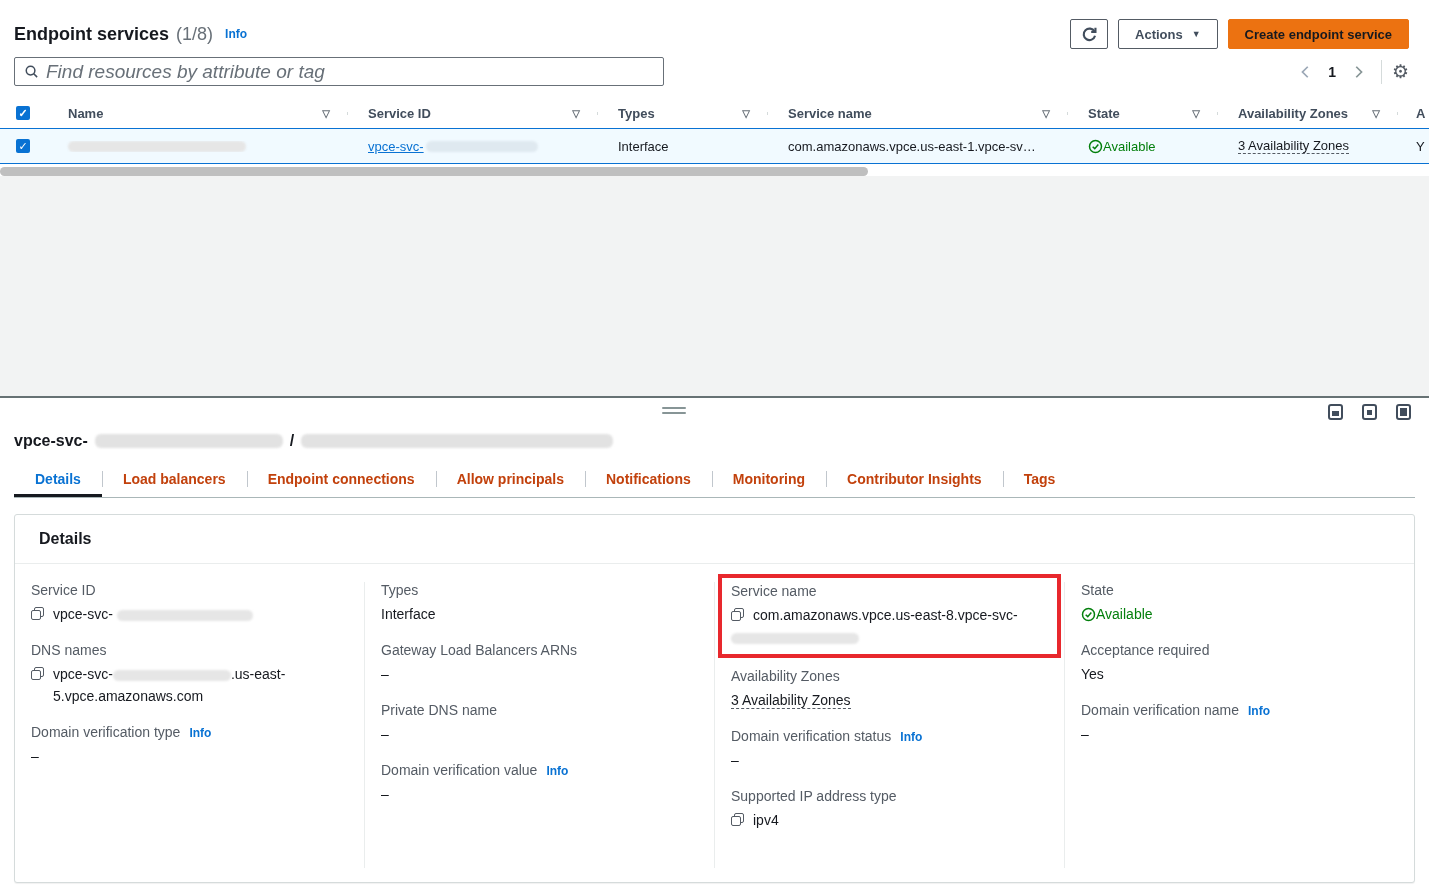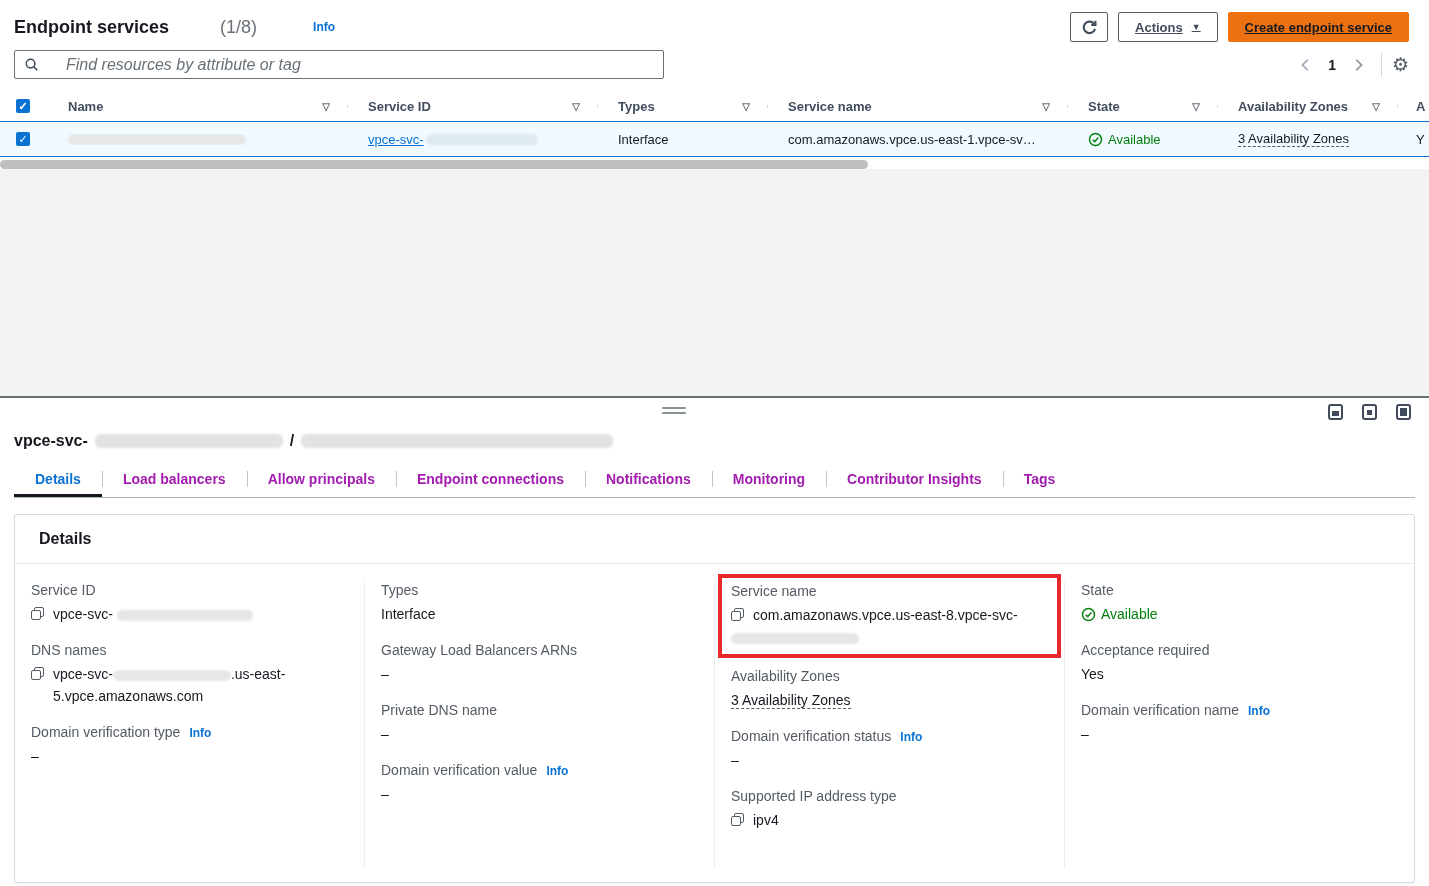--- a/index.html
+++ b/index.html
@@ -2,37 +2,37 @@
 <html><head>
 <meta charset="utf-8">
 <style>
   * { box-sizing: border-box; margin: 0; padding: 0; }
   html,body { width:1429px; height:886px; }
   body { font-family: "Liberation Sans", sans-serif; background:#ffffff; color:#16191f; overflow:hidden; }
   .screen { width:1429px; height:886px; display:flex; flex-direction:column; }
 
   
   .top-section { background:#fff; }
-  .header-row { display:flex; align-items:center; padding:12px 20px 4px 14px;gap:44px; }
+  .header-row { display:flex; align-items:center; padding:19px 20px 4px 14px; }
   .page-title { font-size:18px; font-weight:700; color:#16191f; }
   .res-count { font-size:18px; color:#687078; font-weight:400; margin-left:7px; }
   .info-link { color:#0972d3; font-weight:700; font-size:12px; margin-left:12px; text-decoration:none; cursor:pointer; }
   .header-actions { margin-left:auto; display:flex; gap:10px; align-items:center; }
   .btn { border:1px solid #545b64; border-radius:2px; background:#fff; color:#414d5c; font-weight:700;
          font-size:13px; height:30px; padding:0 16px; display:flex; align-items:center; gap:9px; cursor:pointer;
-         font-family:"Liberation Sans",sans-serif;text-decoration:underline; }
+         font-family:"Liberation Sans",sans-serif; }
   .btn-icon { width:38px; justify-content:center; padding:0; }
   .btn-primary { background:#ec7211; border-color:#ec7211; color:#16191f; }
   .caret-down { font-size:9px; color:#414d5c; }
 
   .toolbar-row { display:flex; align-items:center; padding:4px 20px 12px 14px; }
   .search-box { width:650px; height:29px; border:1px solid #687078; border-radius:2px; background:#fff;
                 display:flex; align-items:center; padding:0 9px; gap:7px; }
-  .search-box input { border:none; outline:none; flex:1; font-size:16px; background:transparent;
-                      font-family:"Liberation Sans",sans-serif; color:#4c1d95;margin-left:20px; }
+  .search-box input { border:none; outline:none; flex:1; font-size:19px; background:transparent;
+                      font-family:"Liberation Sans",sans-serif; color:#4c1d95; }
   .search-box input::placeholder { color:#687078; font-style:italic; }
   .pagination { margin-left:auto; display:flex; align-items:center; }
   .pg-btn { background:none; border:none; cursor:pointer; display:flex; align-items:center; padding:2px 6px; }
   .page-num { font-weight:700; font-size:14px; color:#16191f; padding:0 9px; }
   .pg-divider { width:1px; height:24px; background:#d5dbdb; margin:0 10px; }
   .gear { font-size:19px; color:#545b64; background:none; border:none; cursor:pointer; line-height:1; }
 
   
   .tbl-header { display:flex; align-items:center; height:30px; font-size:13px; font-weight:700; color:#414d5c; }
   .tbl-row { display:flex; align-items:center; height:36px; background:#f1faff;
@@ -41,21 +41,21 @@
   .c-check { width:48px; padding:0 0 0 16px; }
   .c-name { width:300px; } .c-sid { width:250px; } .c-types { width:170px; }
   .c-sname { width:300px; } .c-state { width:150px; } .c-az { width:180px; } .c-acc { flex:1; padding-left:18px; }
   .th { position:relative; }
   .th .col-divider { position:absolute; right:0; top:6px; bottom:6px; width:1px; background:#d5dbdb; }
   .filter-icon { margin-left:auto; color:#687078; font-size:10px; cursor:pointer; padding-right:6px; }
   .checkbox { width:14px; height:14px; background:#0972d3; border-radius:2px; color:#fff; font-size:11px;
               line-height:14px; text-align:center; cursor:pointer; }
   .link { color:#0972d3; text-decoration:underline; cursor:pointer; display:flex; align-items:center; gap:2px;}
   .az-link { border-bottom:1px dashed #545b64; color:#16191f; cursor:pointer; text-decoration:none; }
-  .state-ok { color:#037f0c; display:flex; align-items:center; gap:5px; }
+  .state-ok { color:#037f0c; display:flex; align-items:center; }
   .hscroll { height:9px; margin-top:3px; background:#fff; }
   .hscroll .thumb { width:868px; height:9px; border-radius:5px; background:#bfbfbf; cursor:pointer; }
 
   .redact { display:inline-block; height:11px; border-radius:6px; background:#e6e6e6; filter:blur(1.2px);
             vertical-align:middle; }
   .redact.tall { height:14px; background:#e2e2e2; }
 
   
   .spacer { flex:1; background:#f2f3f3; }
 
@@ -68,21 +68,21 @@
   .p-icon { width:15px; height:16px; border:2px solid #414d5c; border-radius:3px; position:relative;
             background:#fff; cursor:pointer; padding:0; }
   .p-icon span { position:absolute; background:#414d5c; }
   .p-icon.small span { left:2px; right:2px; bottom:2px; height:5px; }
   .p-icon.medium span { left:3px; right:3px; top:4px; bottom:3px; }
   .p-icon.large span { left:2px; right:2px; top:2px; bottom:2px; }
 
   .panel-title { font-size:16px; font-weight:700; margin:6px 0 12px 0; display:flex; align-items:center; gap:7px; }
 
   .tabs { display:flex; border-bottom:1px solid #aab7b8; }
-  .tab { font-size:14px; font-weight:700; color:#a21caf; padding:9px 21px 10px 21px; position:relative; cursor:pointer; }
+  .tab { font-size:14px; font-weight:700; color:#c2410c; padding:9px 21px 10px 21px; position:relative; cursor:pointer; }
   .tab + .tab::before { content:""; position:absolute; left:0; top:9px; bottom:10px; width:1px; background:#c1c7cd; }
   .tab.active { color:#0972d3; box-shadow: inset 0 -3px 0 #16191f; }
 
   .card { border:1px solid #d5dbdb; border-radius:3px; background:#fff; margin-top:16px;
           box-shadow:0 1px 1px rgba(0,0,0,0.06); }
   .card-header { font-size:16px; font-weight:700; padding:15px 24px; border-bottom:1px solid #eaeded; }
   .card-body { display:flex; padding:18px 0 14px 0; }
   .dcol { flex:1; padding:0 16px; min-height:286px; }
   .dcol + .dcol { border-left:1px solid #eaeded; }
 
@@ -247,22 +247,22 @@
     <div class="panel-title">
       <span>vpce-svc-</span>
       <span class="redact tall" style="width:188px"></span>
       <span>/</span>
       <span class="redact tall" style="width:312px"></span>
     </div>
 
     <div class="tabs">
       <div class="tab active">Details</div>
       <div class="tab">Load balancers</div>
+      <div class="tab">Endpoint connections</div>
       <div class="tab">Allow principals</div>
-      <div class="tab">Endpoint connections</div>
       <div class="tab">Notifications</div>
       <div class="tab">Monitoring</div>
       <div class="tab">Contributor Insights</div>
       <div class="tab">Tags</div>
     </div>
 
     <div class="card">
       <div class="card-header">Details</div>
       <div class="card-body">
 

